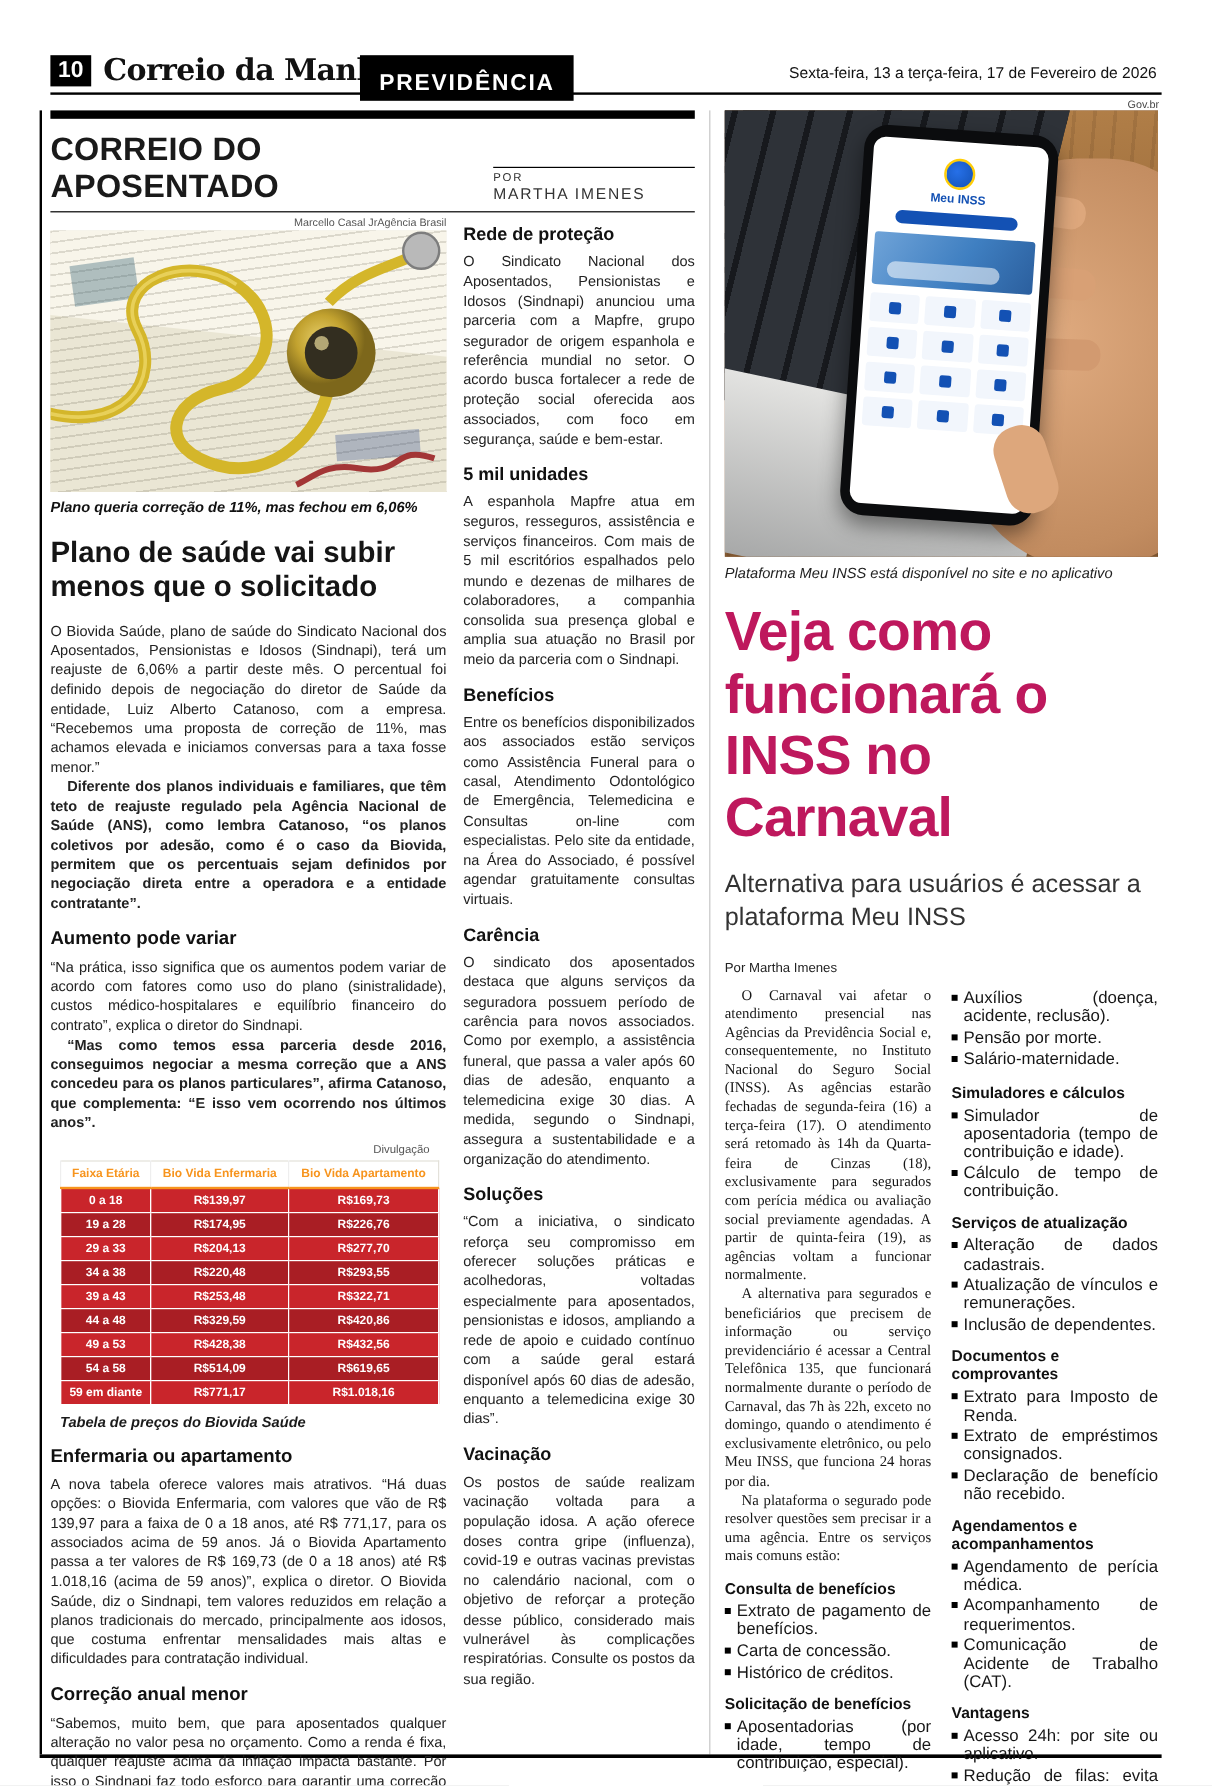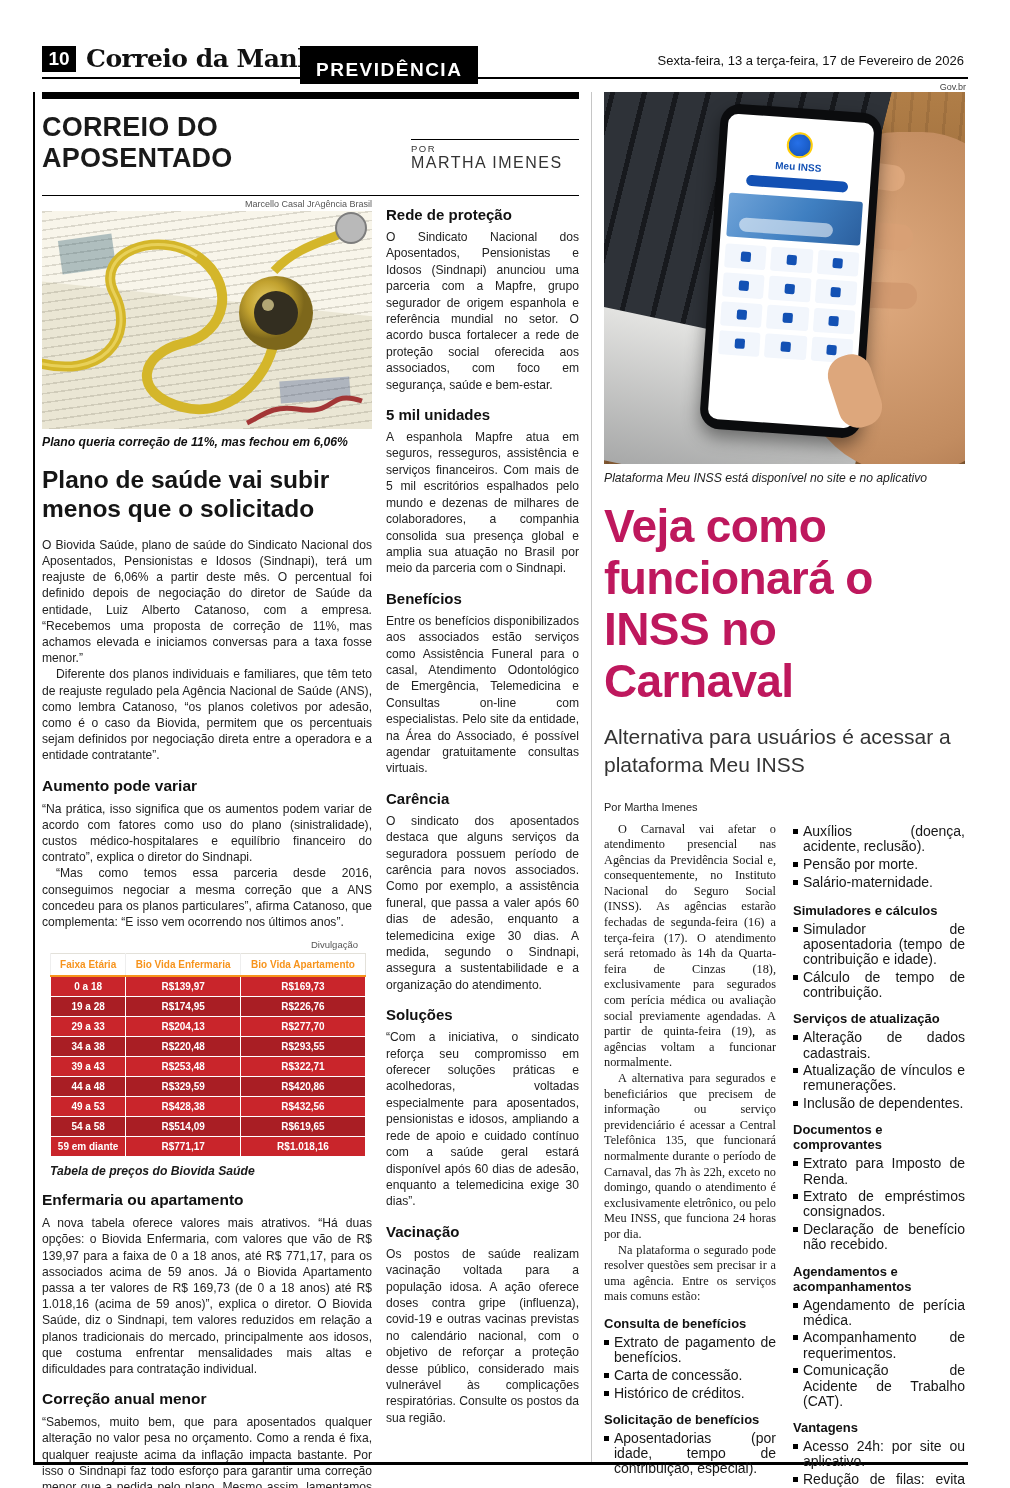--- a/index.html
+++ b/index.html
@@ -24,25 +24,25 @@
 
   
   .left-edge-rule { position:absolute; left:33px; top:92px; width:2px; height:1370px; background:#000; }
   .center-divider { position:absolute; left:591px; top:92px; width:1px; height:1370px; background:#c6c6c6; }
   .bottom-rule { position:absolute; left:33px; width:935px; top:1462px; height:3px; background:#000; }
 
   
   .left-feature { position:absolute; left:42px; top:92px; width:537px; }
   .top-bar { height:7px; background:#000; margin-bottom:8px; }
   .kicker-row { display:flex; justify-content:center; align-items:flex-end;
-                border-bottom:1.5px solid #000; padding-bottom:21px; }
+                border-bottom:1.5px solid #000; padding-bottom:5px; }
   .kicker { font-size:27px; font-weight:800; letter-spacing:0.2px; }
   .byline-box { border-top:1.5px solid #000; padding-top:3px; width:170px; margin-bottom:2px; color:#333;margin-top:32px; }
   .byline-por { font-size:9.5px; letter-spacing:1.5px; }
-  .byline-name { font-size:16px; letter-spacing:1.5px; }
+  .byline-name { font-size:13px; letter-spacing:1.5px; }
 
   .left-cols { display:flex; gap:14px; }
   .colA { width:330px; }
   .colB { width:193px; }
 
   .photo-credit { text-align:right; font-size:9px; color:#555; margin:3px 0 2px; }
   .photo1 { position:relative; width:330px; height:218px; overflow:hidden; background:#efecdf; }
   .paper { position:absolute; }
   .p1 { left:-30px; top:-40px; width:420px; height:220px; background:#f8f5ea; transform:rotate(-9deg); }
   .p2 { left:-20px; top:90px; width:400px; height:200px; background:#eae6d4; transform:rotate(6deg); }
@@ -51,21 +51,21 @@
       repeating-linear-gradient(0deg, rgba(85,80,62,0.22) 0 1.5px, transparent 1.5px 9px);
     opacity:.8; }
   .stamp { position:absolute; background:rgba(40,90,110,0.35); }
   .s1 { left:18px; top:26px; width:54px; height:34px; transform:rotate(-8deg); }
   .s2 { left:238px; top:168px; width:70px; height:22px; transform:rotate(-4deg); background:rgba(40,70,140,0.3); }
   .photo1 svg { position:absolute; left:0; top:0; }
 
   .caption { font-size:12.2px; font-weight:bold; font-style:italic; margin-top:6px; color:#111; }
   .headline1 { font-size:24.5px; font-weight:600; line-height:1.2; margin:16px 0 13px; color:#151515; }
   .body p { font-size:12.1px; line-height:16.2px; text-align:justify; color:#222; }
-  .body p + p { text-indent:14px; }
+  .body p + p { text-indent:14px;font-weight:bold; }
   .subhead { font-size:15.5px; font-weight:bold; margin:13px 0 6px; color:#111; }
   .divulgacao { text-align:right; font-size:9.5px; color:#555; margin:9px 14px 3px 0; }
 
   table.prices { width:316px; margin-left:8px; border-collapse:collapse; font-size:10px; font-weight:bold;
                  text-align:center; border:1px solid #e3e1da; }
   .prices th { color:#f7941d; padding:5px 2px; background:#fff; border-bottom:2px solid #f7941d;
                border-left:1px solid #eee; font-size:10px; }
   .prices td { color:#fff; padding:4px 2px; border:1px solid #fff; }
   .prices tr.r0 td { background:#c9252b; }
   .prices tr.r1 td { background:#a91e24; }

